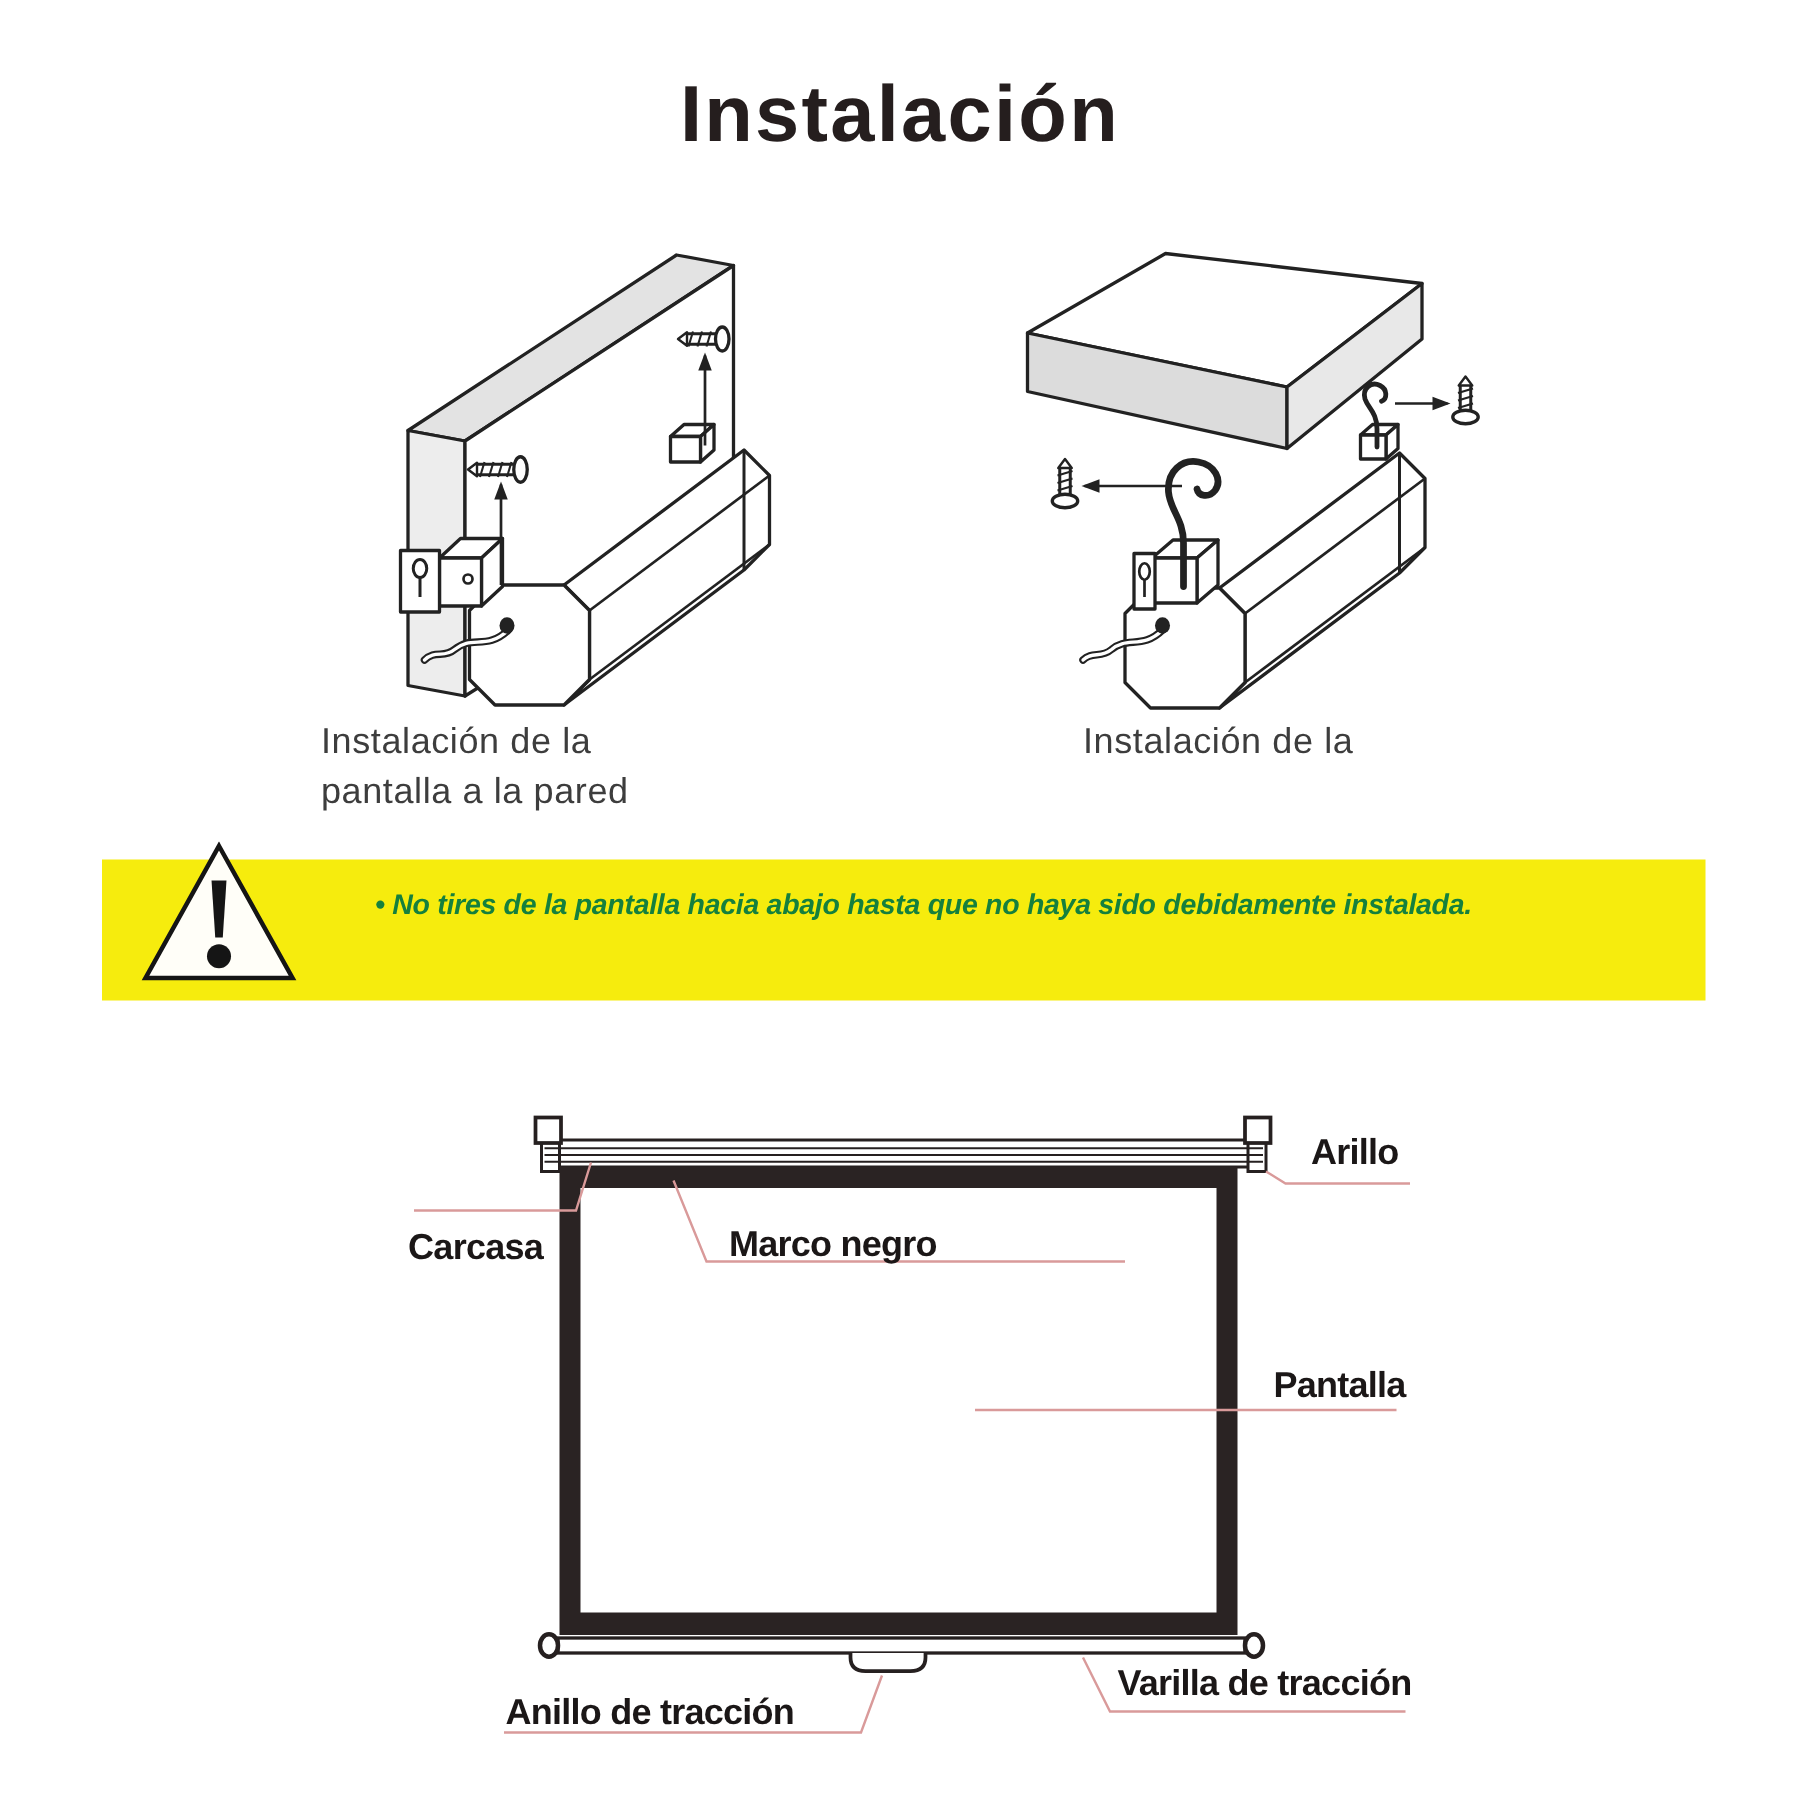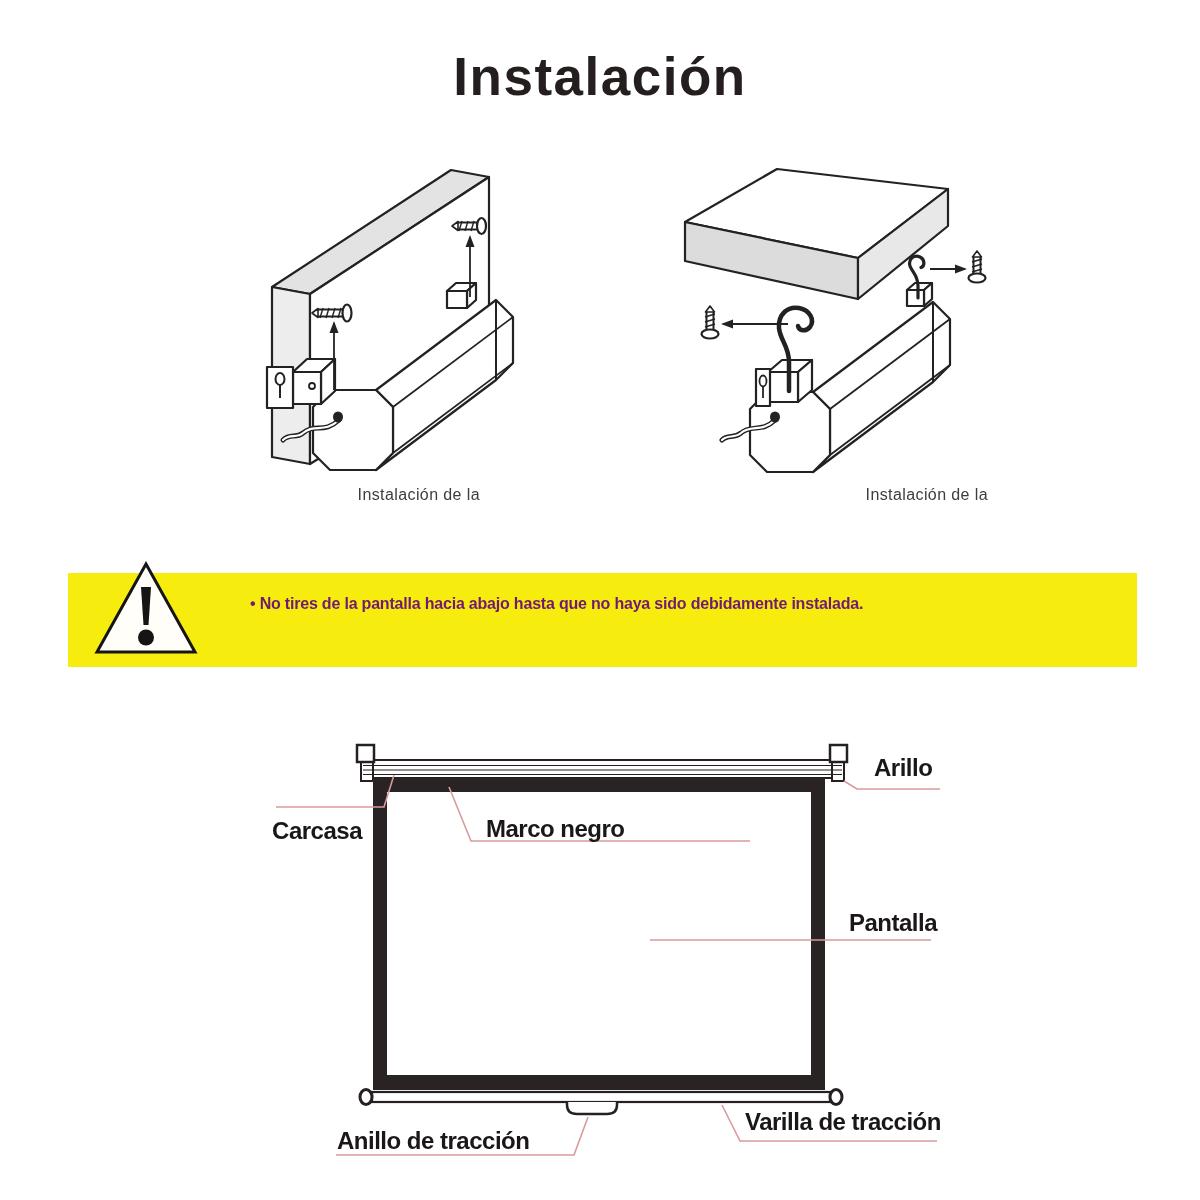--- a/index.html
+++ b/index.html
@@ -1,27 +1,27 @@
 <!DOCTYPE html>
 <html><head>
 <meta charset="utf-8">
 <style>
   html,body{margin:0;padding:0;background:#fff;}
   .page{position:relative;width:1200px;height:1200px;background:#ffffff;overflow:hidden;
         font-family:"Liberation Sans",sans-serif;}
   .title{position:absolute;top:46px;left:0;width:100%;text-align:center;
          font-size:53px;font-weight:bold;letter-spacing:1.5px;color:#251e1e;}
-  .caption{position:absolute;width:266px;text-align:right;font-size:16px;color:#3d3d3d;
+  .caption{position:absolute;width:266px;text-align:left;font-size:24px;color:#3d3d3d;
            letter-spacing:0.4px;line-height:33px;font-weight:400;}
   .caption-wall{left:214px;top:478px;}
   .caption-ceiling{left:722px;top:478px;}
   .warning-banner{position:absolute;left:68px;top:573px;width:1069px;height:94px;background:#f6ec0d;}
   .warning-triangle{position:absolute;left:94px;top:561px;width:104px;height:94px;}
-  .warning-text{position:absolute;left:250px;top:590px;font-size:16px;font-weight:bold;
-                line-height:28px;color:#701a75;letter-spacing:-0.2px;}
+  .warning-text{position:absolute;left:250px;top:590px;font-size:19px;font-weight:bold;
+                line-height:28px;color:#15803d;letter-spacing:-0.2px;font-style:italic;}
   .illus{position:absolute;}
   svg text{font-family:"Liberation Sans",sans-serif;font-weight:bold;}
 </style>
 </head>
 <body>
 
 <div class="page">
 
   <h1 class="title" style="margin:0;">Instalación</h1>
 
@@ -138,20 +138,21 @@
       <g>
         <path d="M 775 420 C 762 433 751 424 741 433 C 734 439 728 434 722 440" fill="none" stroke="#222222" stroke-width="5" stroke-linecap="round"></path>
         <path d="M 775 420 C 762 433 751 424 741 433 C 734 439 728 434 722 440" fill="none" stroke="#ffffff" stroke-width="2.2" stroke-linecap="round"></path>
         <ellipse cx="775" cy="417" rx="5" ry="5.5" fill="#222222" stroke="none"></ellipse>
       </g>
     </g>
   </svg>
 
   <div class="caption caption-wall">
     <div>Instalación de la</div>
+    <div>pantalla a la pared</div>
   </div>
   <div class="caption caption-ceiling">
     <div>Instalación de la</div>
   </div>
 
   <div class="warning-banner"></div>
   <svg class="warning-triangle" viewBox="0 0 104 94">
     <polygon points="52,3 101,91 3,91" fill="#fffef8" stroke="#151515" stroke-width="3"></polygon>
     <polygon points="47,26 57,26 54.5,64 49.5,64" fill="#151515"></polygon>
     <circle cx="52" cy="76.5" r="8" fill="#151515"></circle>

